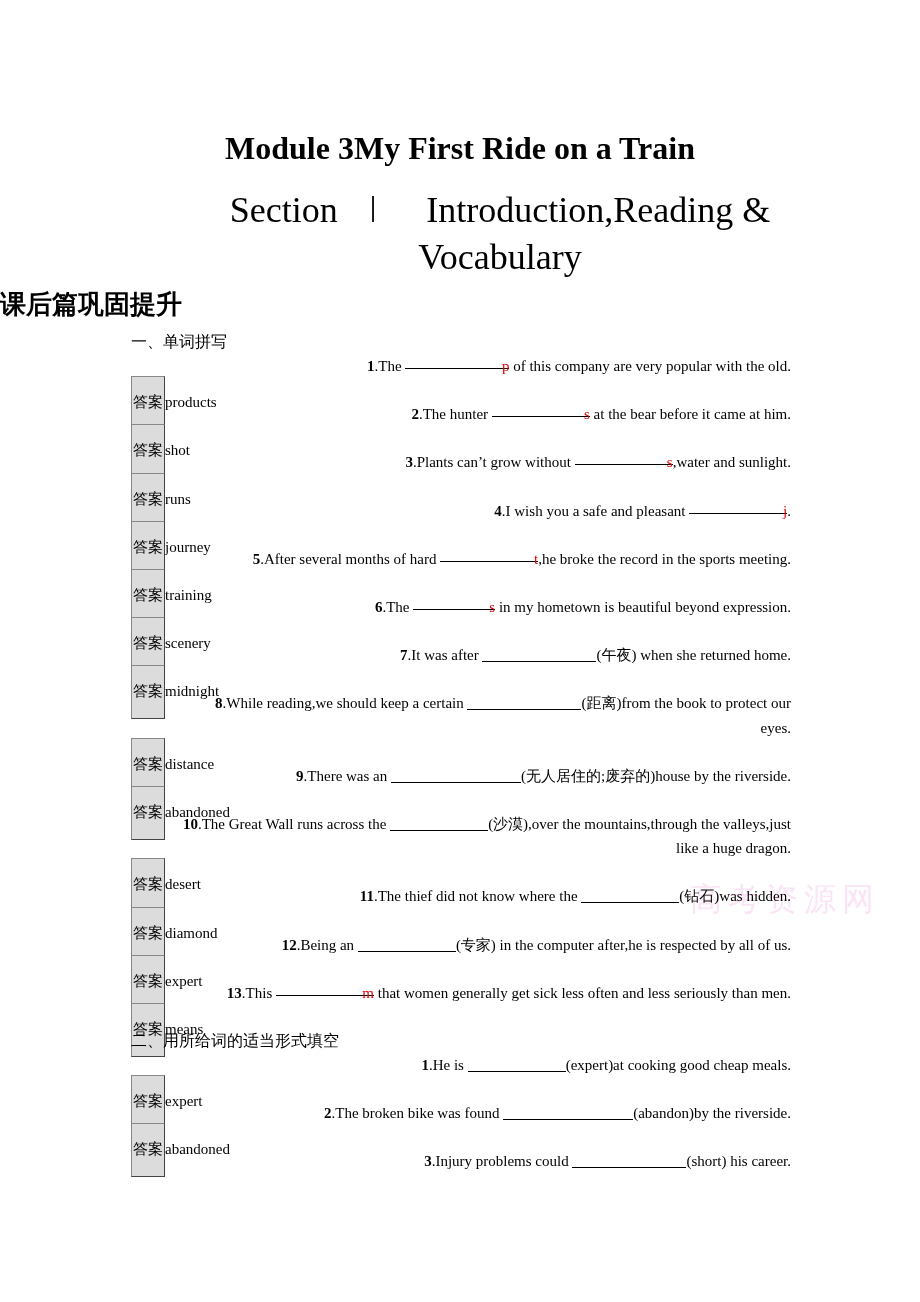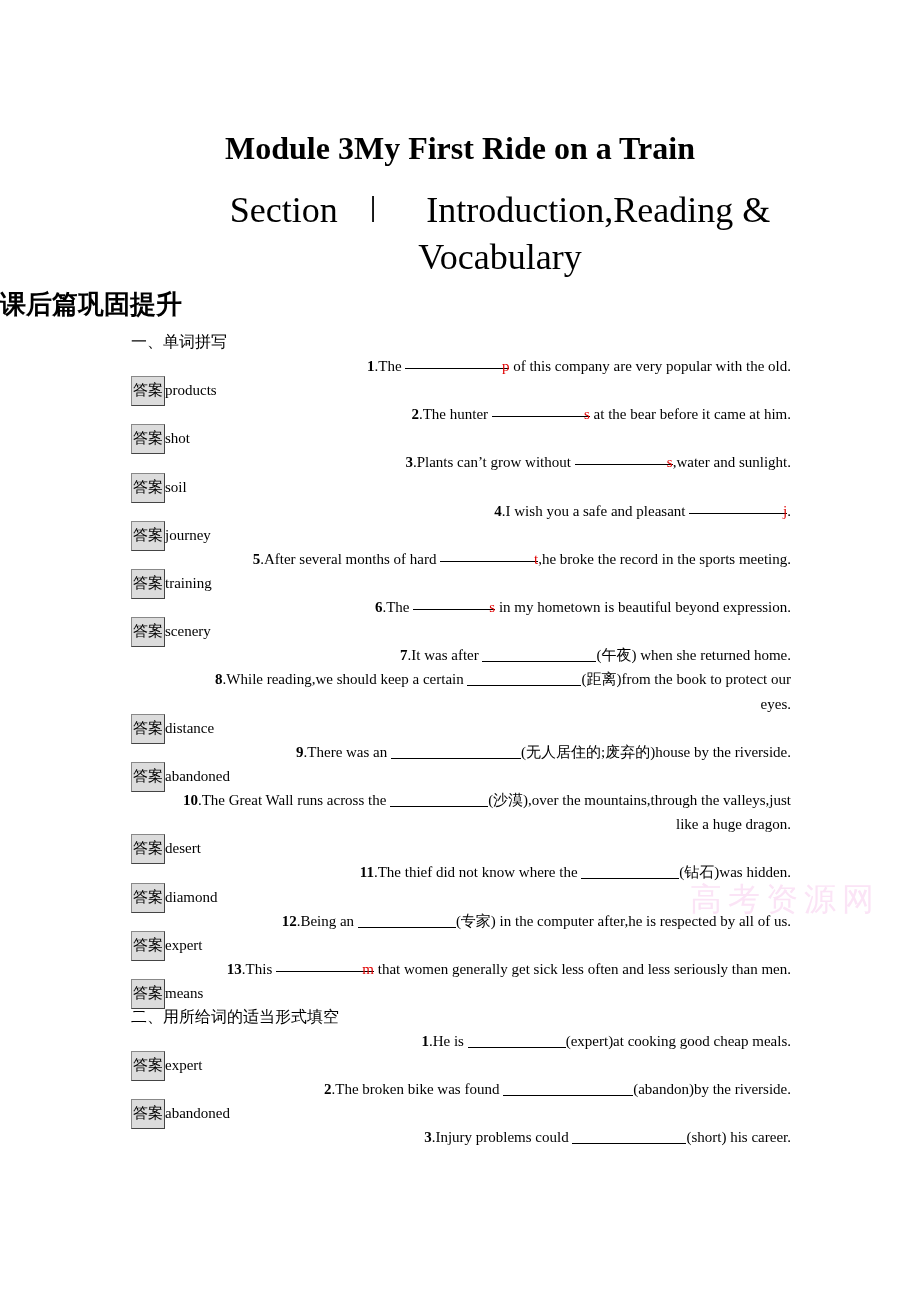--- a/index.html
+++ b/index.html
@@ -13,21 +13,21 @@
     .cn-head { position: absolute; left: 0; width: 920px; top: 286px; text-align: left;
       font-family: "DejaVu Sans", sans-serif; font-size: 26px; font-weight: bold; line-height: 36px; }
     .content { position: absolute; left: 131px; top: 330px; width: 660px; }
     .sec-head { font-family: "DejaVu Sans", sans-serif; font-size: 16px; line-height: 24px; height: 24px; white-space: nowrap; }
     .line { font-size: 15px; line-height: 24.2px; white-space: nowrap; text-align: right; }
     .num { font-weight: bold; }
     .hint { color: #e00000; }
     .blank { display: inline-block; border-bottom: 1px solid #000; height: 14px; vertical-align: baseline; margin-bottom: -2px; }
     .ans { height: 24px; line-height: 24px; font-size: 15px; white-space: nowrap; }
     .badge { display: inline-block; font-family: "DejaVu Sans", sans-serif; font-size: 15px; line-height: 19px;
-      height: 20px; padding: 4px 1px; background: #dcdcdc; border: 1px solid #888; border-right-color: #444; border-bottom-color: #444;
+      height: 20px; padding: 16px 1px; background: #dcdcdc; border: 1px solid #888; border-right-color: #444; border-bottom-color: #444;
       vertical-align: middle; margin-top: -2px; }
     .watermark { position: absolute; left: 690px; top: 878px; font-family: "DejaVu Sans", sans-serif; font-size: 32px;
       color: #fbe4f6; letter-spacing: 6px; }
   </style>
 </head>
 <body>
 
 <div class="title">Module 3My First Ride on a Train</div>
 <div class="subtitle">
   <span>Section</span><span class="roman">Ⅰ</span><span>Introduction,Reading &amp;</span><br>
@@ -37,28 +37,29 @@
 
 <div class="watermark">高考资源网</div>
 
 <div class="content" id="content">
     <div class="sec-head">一、单词拼写</div>
     <div class="line"><span class="num">1</span><span>.The </span><span class="blank" style="width: 104px;"><span class="hint">p</span></span><span> of this company are very popular with the old.</span></div>
     <div class="ans"><span class="badge">答案</span><span>products</span></div>
     <div class="line"><span class="num">2</span><span>.The hunter </span><span class="blank" style="width: 98px;"><span class="hint">s</span></span><span> at the bear before it came at him.</span></div>
     <div class="ans"><span class="badge">答案</span><span>shot</span></div>
     <div class="line"><span class="num">3</span><span>.Plants can’t grow without </span><span class="blank" style="width: 98px;"><span class="hint">s</span></span><span>,water and sunlight.</span></div>
-    <div class="ans"><span class="badge">答案</span><span>soil</span></div>
+    <div class="ans"><span class="badge">答案</span><span>runs</span></div>
     <div class="line"><span class="num">4</span><span>.I wish you a safe and pleasant </span><span class="blank" style="width: 98px;"><span class="hint">j</span></span><span>.</span></div>
     <div class="ans"><span class="badge">答案</span><span>journey</span></div>
     <div class="line"><span class="num">5</span><span>.After several months of hard </span><span class="blank" style="width: 98px;"><span class="hint">t</span></span><span>,he broke the record in the sports meeting.</span></div>
     <div class="ans"><span class="badge">答案</span><span>training</span></div>
     <div class="line"><span class="num">6</span><span>.The </span><span class="blank" style="width: 82px;"><span class="hint">s</span></span><span> in my hometown is beautiful beyond expression.</span></div>
     <div class="ans"><span class="badge">答案</span><span>scenery</span></div>
     <div class="line"><span class="num">7</span><span>.It was after </span><span class="blank" style="width: 114px;"></span><span>(午夜) when she returned home.</span></div>
+    <div class="ans"><span class="badge">答案</span><span>midnight</span></div>
     <div class="line"><span class="num">8</span><span>.While reading,we should keep a certain </span><span class="blank" style="width: 114px;"></span><span>(距离)from the book to protect our</span></div>
     <div class="line">eyes.</div>
     <div class="ans"><span class="badge">答案</span><span>distance</span></div>
     <div class="line"><span class="num">9</span><span>.There was an </span><span class="blank" style="width: 130px;"></span><span>(无人居住的;废弃的)house by the riverside.</span></div>
     <div class="ans"><span class="badge">答案</span><span>abandoned</span></div>
     <div class="line"><span class="num">10</span><span>.The Great Wall runs across the </span><span class="blank" style="width: 98px;"></span><span>(沙漠),over the mountains,through the valleys,just</span></div>
     <div class="line">like a huge dragon.</div>
     <div class="ans"><span class="badge">答案</span><span>desert</span></div>
     <div class="line"><span class="num">11</span><span>.The thief did not know where the </span><span class="blank" style="width: 98px;"></span><span>(钻石)was hidden.</span></div>
     <div class="ans"><span class="badge">答案</span><span>diamond</span></div>

